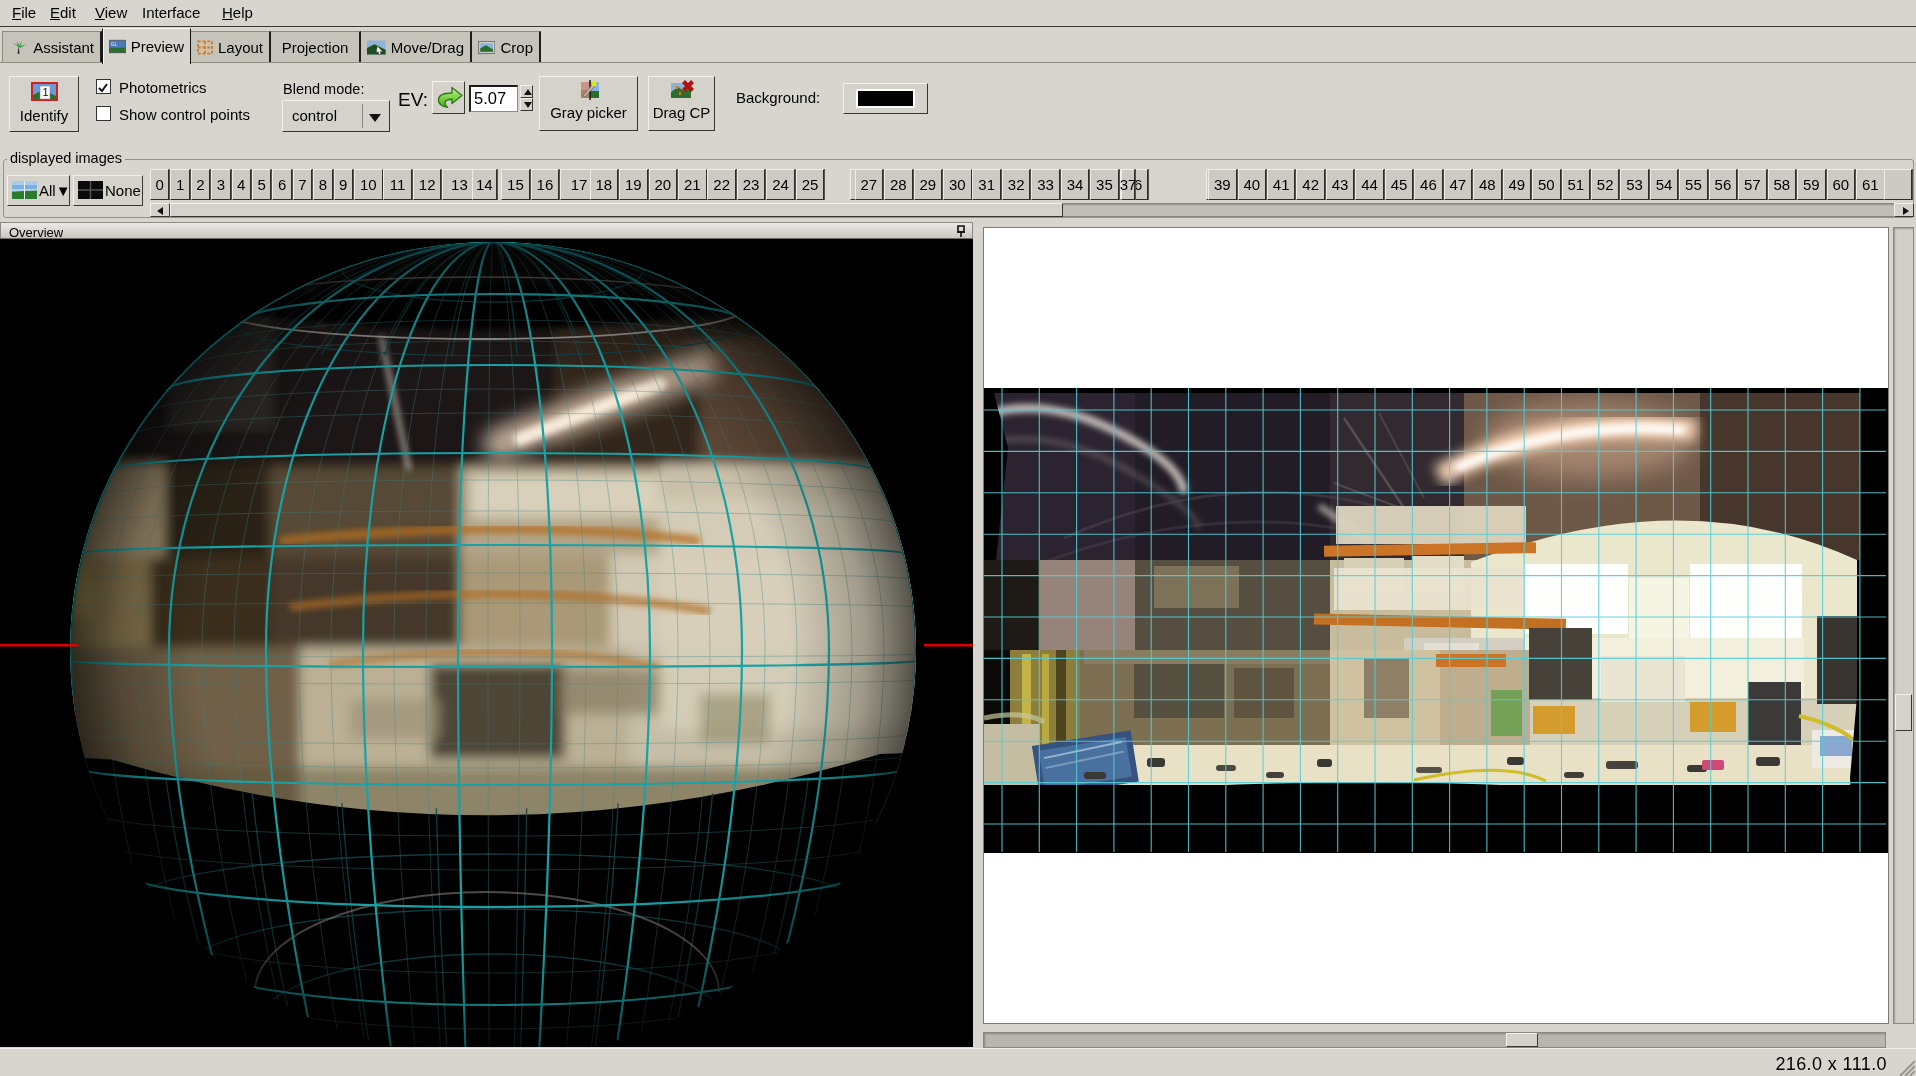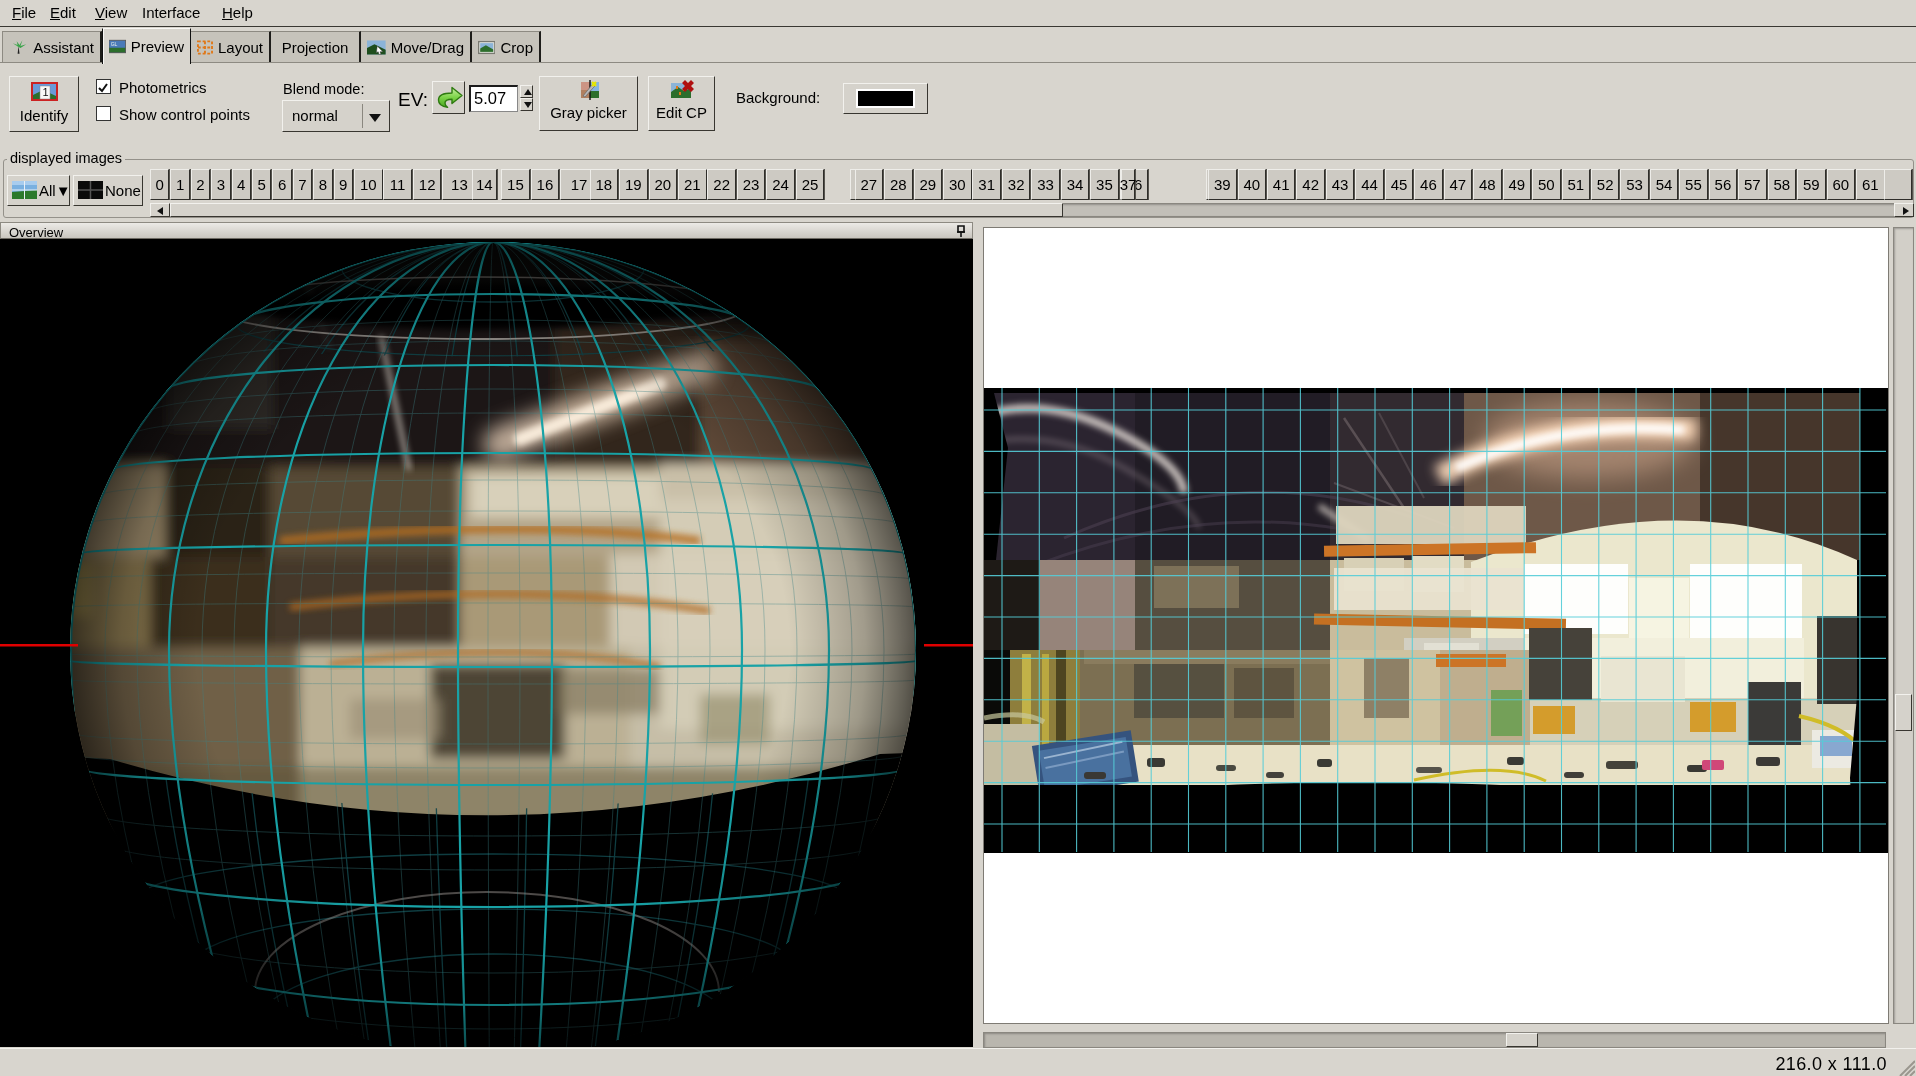--- a/index.html
+++ b/index.html
@@ -101,21 +101,21 @@
   </div>
   <div class="cb" style="left:96px;top:16px"><svg width="12" height="12" viewBox="0 0 12 12">
         <path d="M 2 6 L 5 9 L 10 2" stroke="#111" stroke-width="2" fill="none"></path>
       </svg></div>
   <div class="lbl" style="left:119px;top:16px;font-size:15px">Photometrics</div>
   <div class="cb" style="left:96px;top:43px"></div>
   <div class="lbl" style="left:119px;top:43px;font-size:15px">Show control points</div>
 
   <div class="lbl" style="left:283px;top:18px">Blend mode:</div>
   <div class="btn3d" style="left:282px;top:37px;width:108px;height:32px">
-    <div style="font-size:15px;padding:6px 0 0 9px">normal</div>
+    <div style="font-size:15px;padding:6px 0 0 9px">control</div>
     <div style="position:absolute;right:26px;top:3px;bottom:3px;width:1px;background:#8a877f"></div>
     <div style="position:absolute;right:8px;top:13px;width:0;height:0;border-left:6px solid transparent;border-right:6px solid transparent;border-top:8px solid #111"></div>
   </div>
   <div class="lbl" style="left:398px;top:26px;font-size:19px">EV:</div>
   <div class="btn3d" style="left:432px;top:18px;width:33px;height:33px">
       <div style="margin:3px 0 0 2px"><svg width="28" height="25" viewBox="0 0 28 25">
           <defs>
             <linearGradient id="evg" x1="0" y1="0" x2="0" y2="1">
               <stop offset="0" stop-color="#c8f0a0"></stop>
               <stop offset="0.5" stop-color="#7cd348"></stop>
@@ -147,21 +147,21 @@
   </div>
   <div class="btn3d" style="left:648px;top:13px;width:67px;height:55px;text-align:center">
     <div style="margin-top:3px"><svg width="24" height="20" viewBox="0 0 24 20">
           <rect x="1" y="3" width="20" height="15" fill="#8cb4d8"></rect>
           <path d="M 1 12 L 8 7 L 14 11 L 21 8 L 21 18 L 1 18 Z" fill="#2c6e2c"></path>
           <rect x="6" y="6" width="2" height="3" fill="#e07818"></rect>
           <rect x="9" y="12" width="2" height="3" fill="#e07818"></rect>
           <rect x="13" y="8" width="2" height="3" fill="#e07818"></rect>
           <path d="M 15 0 L 18 3 L 21 0 L 24 3 L 21 6 L 24 9 L 21 12 L 18 9 L 15 12 L 12 9 L 15 6 L 12 3 Z" fill="#b01010"></path>
         </svg></div>
-    <div style="font-size:15px">Edit CP</div>
+    <div style="font-size:15px">Drag CP</div>
   </div>
   <div class="lbl" style="left:736px;top:26px;font-size:15px">Background:</div>
   <div class="btn3d" style="left:843px;top:20px;width:85px;height:31px">
     <div style="position:absolute;left:12px;top:5px;right:12px;bottom:5px;background:#fff;padding:2px">
       <div style="width:100%;height:100%;background:#000"></div>
     </div>
   </div>
 </div>
 
 <div id="grpbox"></div>

